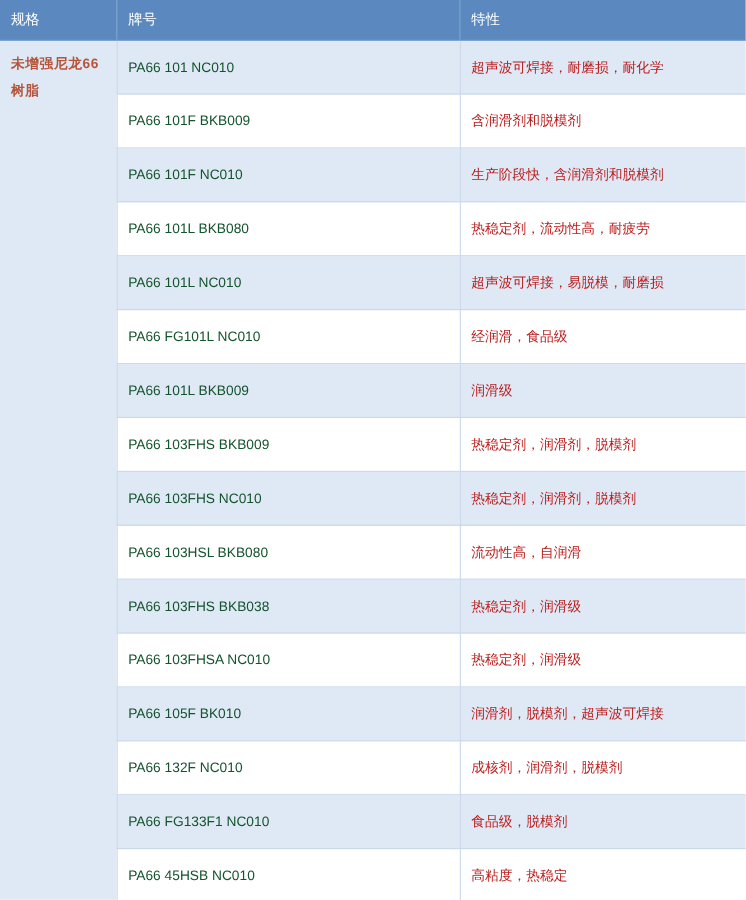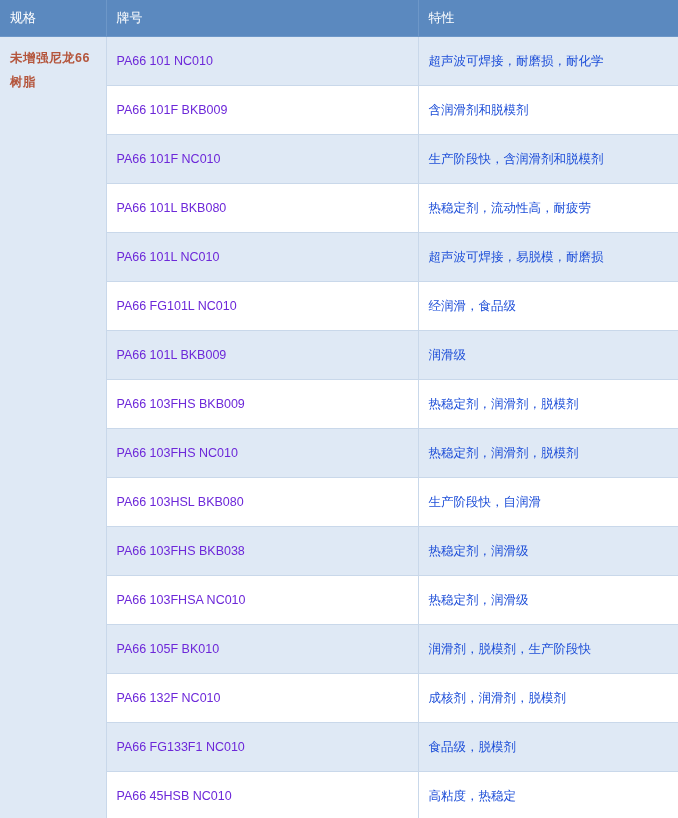--- a/index.html
+++ b/index.html
@@ -54,22 +54,22 @@
   td.spec-cell {
     color: #b4553c;
     font-weight: bold;
     font-size: 12.5px;
     background: #dfe9f5 !important;
     border-right: 1px solid #c9d8ea;
     vertical-align: top;
     line-height: 1.9;
     letter-spacing: 0.5px;
   }
-  td.grade-cell { color: #6d28d9; }
-  td.prop-cell { color: #1d4ed8; margin-left: 25px; }
+  td.grade-cell { color: #14532d; }
+  td.prop-cell { color: #b91c1c; margin-left: 25px; }
 </style>
 </head>
 <body>
 
 <table class="spec-table">
   <colgroup>
     <col class="c-spec">
     <col class="c-grade">
     <col class="c-prop">
   </colgroup>
@@ -113,33 +113,33 @@
     <tr class="row-even">
       <td class="grade-cell">PA66 103FHS BKB009</td>
       <td class="prop-cell">热稳定剂，润滑剂，脱模剂</td>
     </tr>
     <tr class="row-odd">
       <td class="grade-cell">PA66 103FHS NC010</td>
       <td class="prop-cell">热稳定剂，润滑剂，脱模剂</td>
     </tr>
     <tr class="row-even">
       <td class="grade-cell">PA66 103HSL BKB080</td>
-      <td class="prop-cell">生产阶段快，自润滑</td>
+      <td class="prop-cell">流动性高，自润滑</td>
     </tr>
     <tr class="row-odd">
       <td class="grade-cell">PA66 103FHS BKB038</td>
       <td class="prop-cell">热稳定剂，润滑级</td>
     </tr>
     <tr class="row-even">
       <td class="grade-cell">PA66 103FHSA NC010</td>
       <td class="prop-cell">热稳定剂，润滑级</td>
     </tr>
     <tr class="row-odd">
       <td class="grade-cell">PA66 105F BK010</td>
-      <td class="prop-cell">润滑剂，脱模剂，生产阶段快</td>
+      <td class="prop-cell">润滑剂，脱模剂，超声波可焊接</td>
     </tr>
     <tr class="row-even">
       <td class="grade-cell">PA66 132F NC010</td>
       <td class="prop-cell">成核剂，润滑剂，脱模剂</td>
     </tr>
     <tr class="row-odd">
       <td class="grade-cell">PA66 FG133F1 NC010</td>
       <td class="prop-cell">食品级，脱模剂</td>
     </tr>
     <tr class="row-even">

